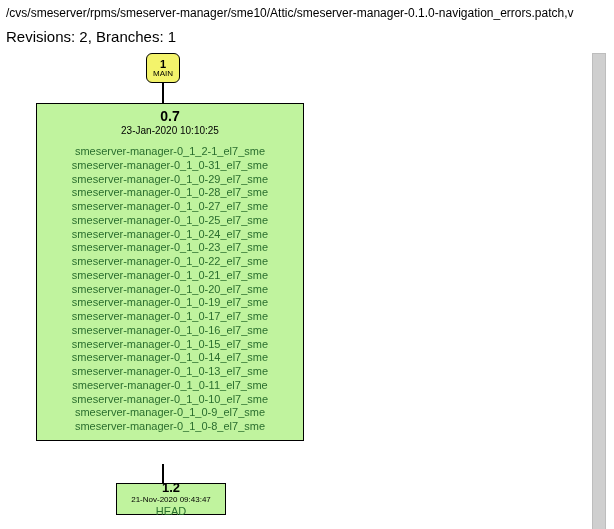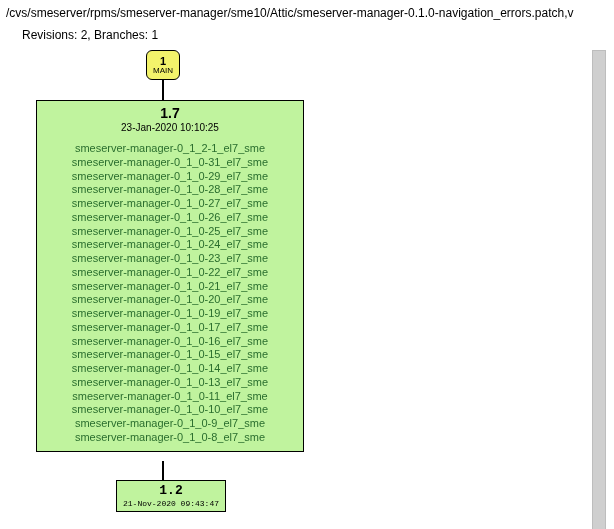--- a/index.html
+++ b/index.html
@@ -10,23 +10,22 @@
     font-size: 11px;
     background: #fff;
     color: #000;
     width: 614px;
   }
   .path {
     font-size: 12px;
     margin-bottom: 8px;
   }
   .revinfo {
-    font-size: 12px;
+    font-size: 15px;
     margin-bottom: 8px;
-    margin-left: 16px;
   }
   .diagram {
     position: relative;
     width: 600px;
     height: 480px;
   }
   .node {
     position: absolute;
     border: 1px solid #000;
     text-align: center;
@@ -59,21 +58,20 @@
   .head-node {
     left: 110px;
     top: 430px;
     width: 110px;
     height: 32px;
     background: #c0f39e;
     display: flex;
     flex-direction: column;
     justify-content: center;
     line-height: 1.2;
-    font-family: Liberation Mono, monospace;
   }
   .head-node .ver { font-weight: bold; font-size: 13px; }
   .head-node .ts { font-size: 8px; }
   .head-node .tag { font-size: 11px; color: #2a6e2e; }
   .edge {
     position: absolute;
     background: #000;
     width: 2px;
   }
   .e1 { left: 156px; top: 30px; height: 20px; }
@@ -112,29 +110,28 @@
   <div class="diagram">
 
     <div class="node main-node">
       <span class="num">1</span>
       <span class="lbl">MAIN</span>
     </div>
 
     <div class="edge e1"></div>
 
     <div class="node big-node">
-      <div class="ver">1.7</div>
+      <div class="ver">0.7</div>
       <div class="ts">23-Jan-2020 10:10:25</div>
       <div class="tags" id="tags-1-1">
           <div>smeserver-manager-0_1_2-1_el7_sme</div>
           <div>smeserver-manager-0_1_0-31_el7_sme</div>
           <div>smeserver-manager-0_1_0-29_el7_sme</div>
           <div>smeserver-manager-0_1_0-28_el7_sme</div>
           <div>smeserver-manager-0_1_0-27_el7_sme</div>
-          <div>smeserver-manager-0_1_0-26_el7_sme</div>
           <div>smeserver-manager-0_1_0-25_el7_sme</div>
           <div>smeserver-manager-0_1_0-24_el7_sme</div>
           <div>smeserver-manager-0_1_0-23_el7_sme</div>
           <div>smeserver-manager-0_1_0-22_el7_sme</div>
           <div>smeserver-manager-0_1_0-21_el7_sme</div>
           <div>smeserver-manager-0_1_0-20_el7_sme</div>
           <div>smeserver-manager-0_1_0-19_el7_sme</div>
           <div>smeserver-manager-0_1_0-17_el7_sme</div>
           <div>smeserver-manager-0_1_0-16_el7_sme</div>
           <div>smeserver-manager-0_1_0-15_el7_sme</div>
@@ -145,20 +142,21 @@
           <div>smeserver-manager-0_1_0-9_el7_sme</div>
           <div>smeserver-manager-0_1_0-8_el7_sme</div>
         </div>
     </div>
 
     <div class="edge e2"></div>
 
     <div class="node head-node">
       <div class="ver">1.2</div>
       <div class="ts">21-Nov-2020 09:43:47</div>
+      <div class="tag">HEAD</div>
     </div>
 
   </div>
 
   <div class="scroll">
     <div class="thumb"></div>
   </div>
 </div>
 
 </body></html>

